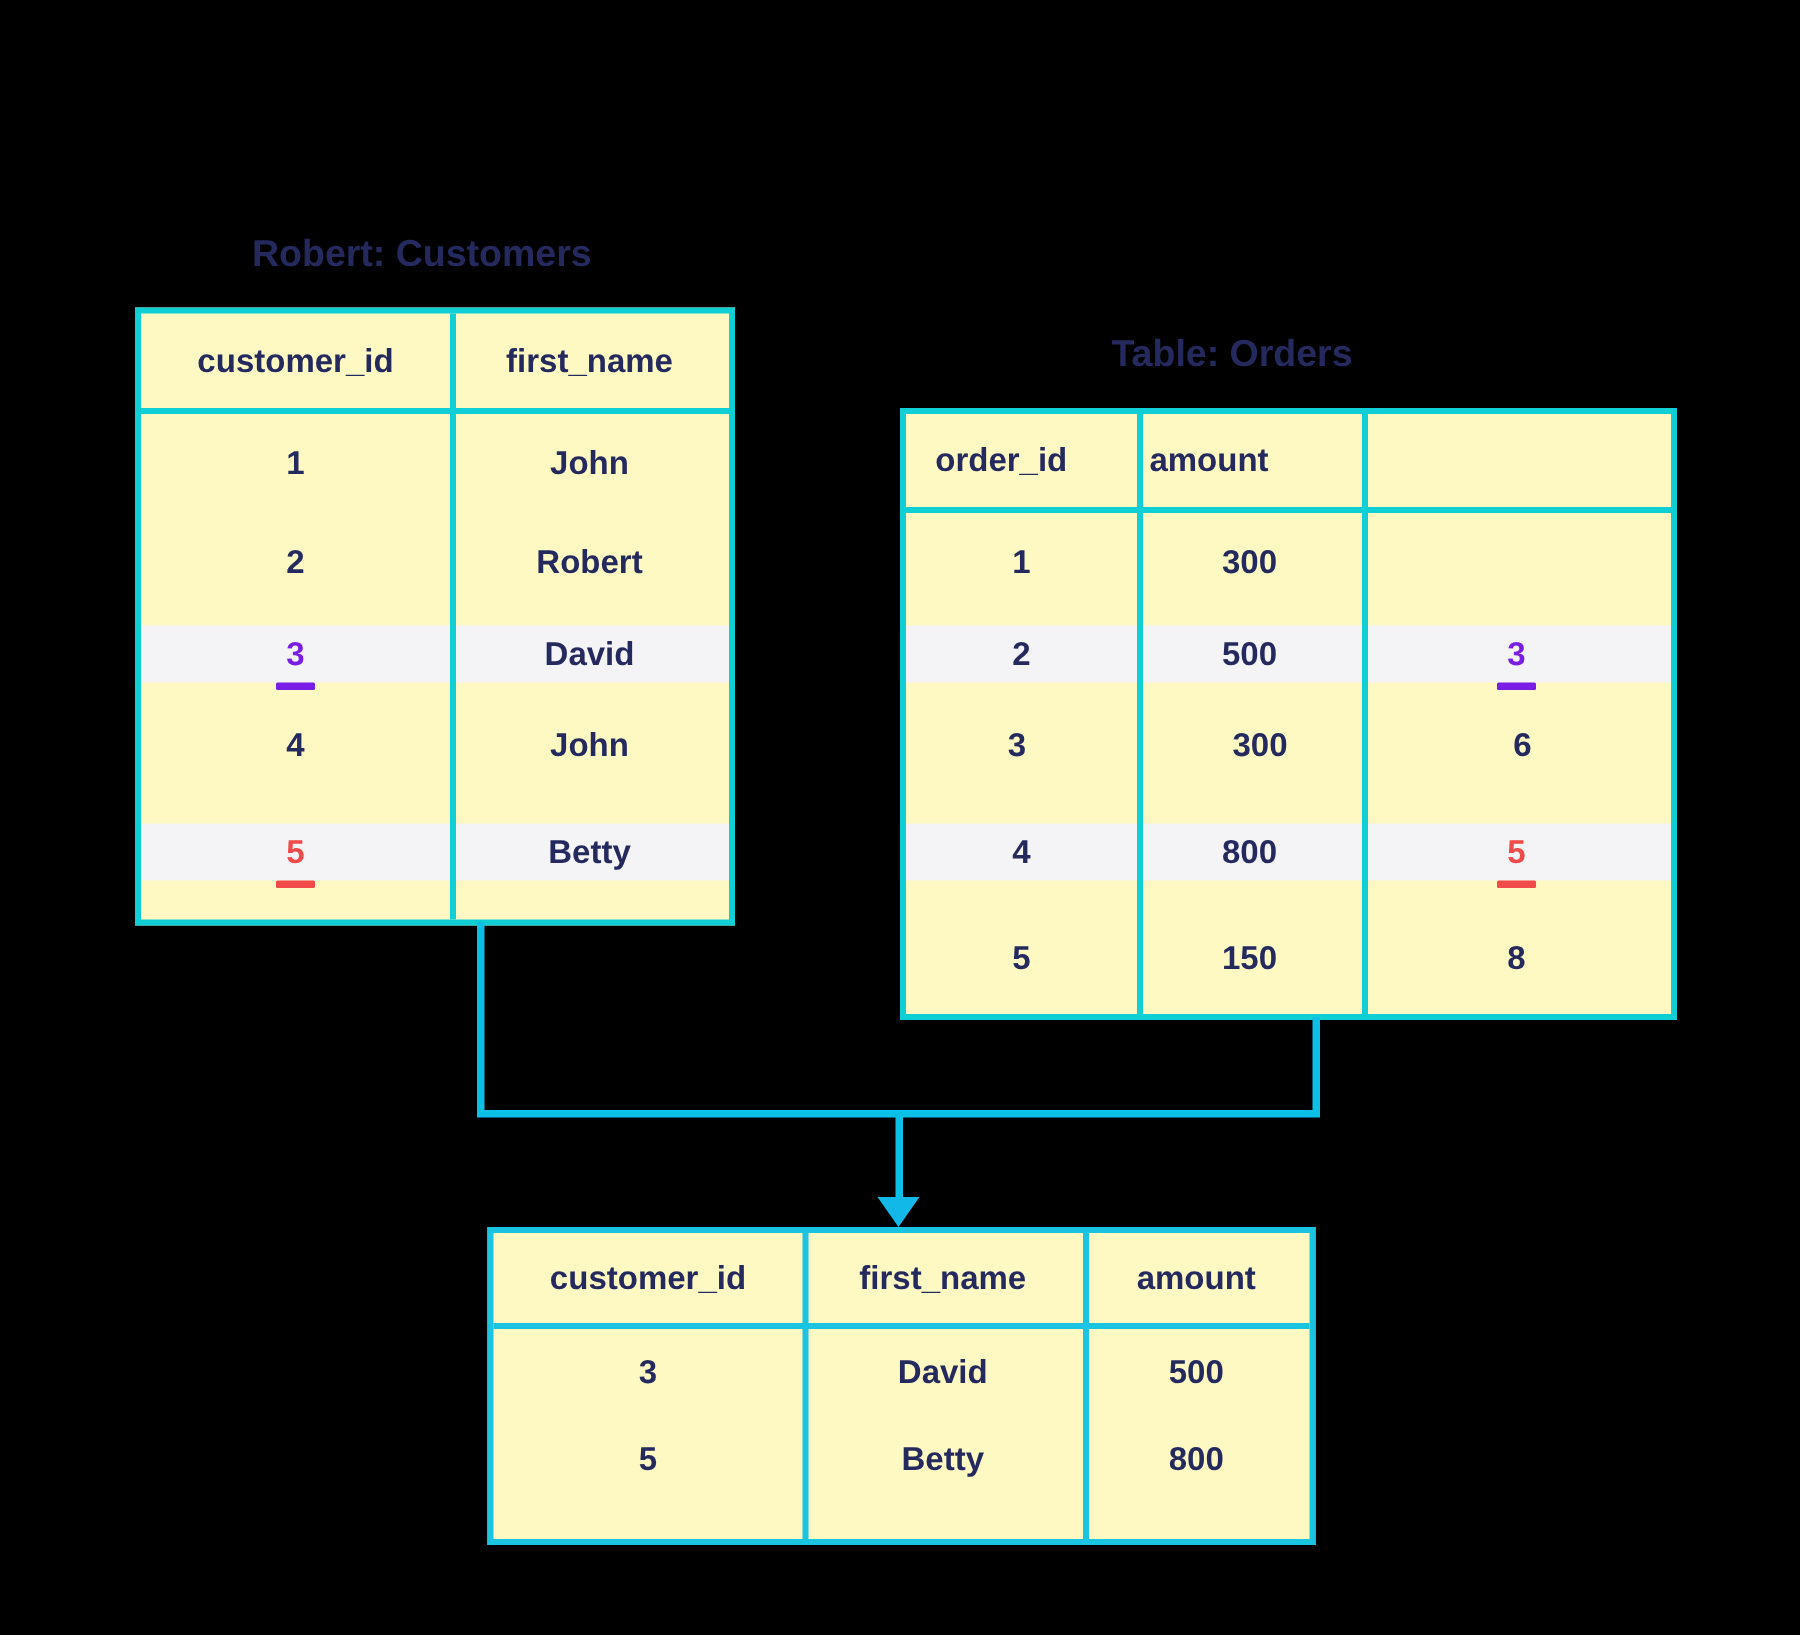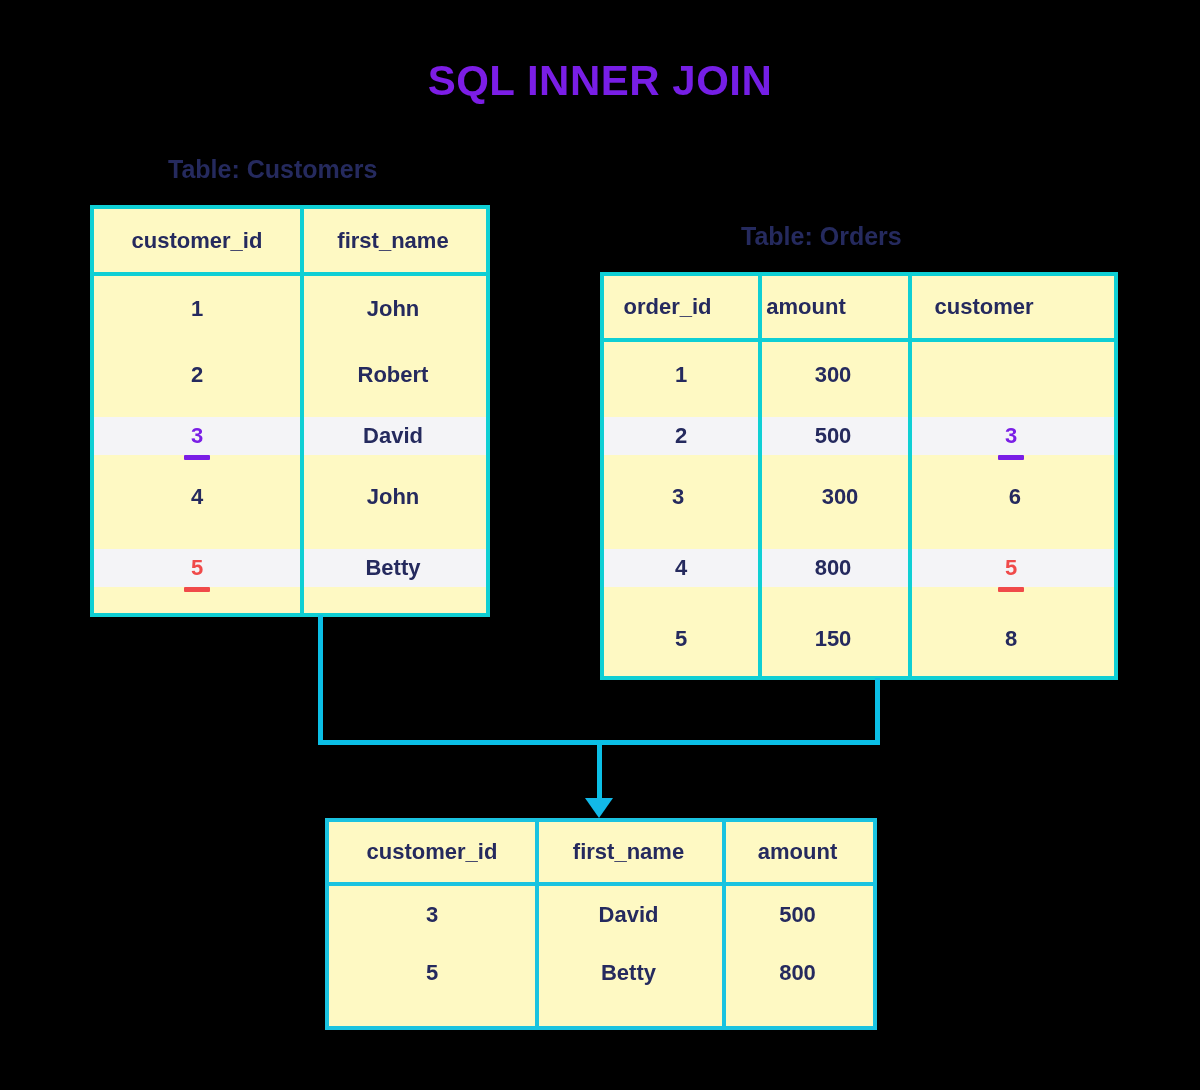--- a/index.html
+++ b/index.html
@@ -116,23 +116,22 @@
     border-left: 14px solid transparent;
     border-right: 14px solid transparent;
     border-top: 20px solid #12b9e8;
   }
 </style>
 </head>
 <body>
 
 <div id="canvas">
 
-  <div class="title">SQL INNER JOIN</div>
-
-  <div class="caption" style="left:168px; top:155px;">Table: Customers</div>
+
+  <div class="caption" style="left:168px; top:155px;">Robert: Customers</div>
 
   <div class="tbl" style="left:90px; top:205px; width:400px; height:412px;">
 
     <div class="band" style="top:208px; height:38px;"></div>
     <div class="band" style="top:340px; height:38px;"></div>
 
     <div class="hdr-rule" style="top:63px;"></div>
 
     <div class="vrule" style="left:206px;"></div>
 
@@ -178,21 +177,20 @@
     <div class="band" style="top:141px; height:38px;"></div>
     <div class="band" style="top:273px; height:38px;"></div>
 
     <div class="hdr-rule" style="top:62px;"></div>
     <div class="vrule" style="left:154px;"></div>
     <div class="vrule" style="left:304px;"></div>
 
     <div class="cellrow" style="top:0; height:62px;">
       <div class="cell hdr" style="width:127px;">order_id</div>
       <div class="cell hdr" style="width:150px;">amount</div>
-      <div class="cell hdr" style="width:206px;">customer</div>
     </div>
 
     <div class="cellrow" style="top:66px; height:66px;">
       <div class="cell" style="width:154px;">1</div>
       <div class="cell" style="width:150px;">300</div>
     </div>
 
     <div class="cellrow" style="top:132px; height:56px;">
       <div class="cell" style="width:154px;">2</div>
       <div class="cell" style="width:150px;">500</div>

